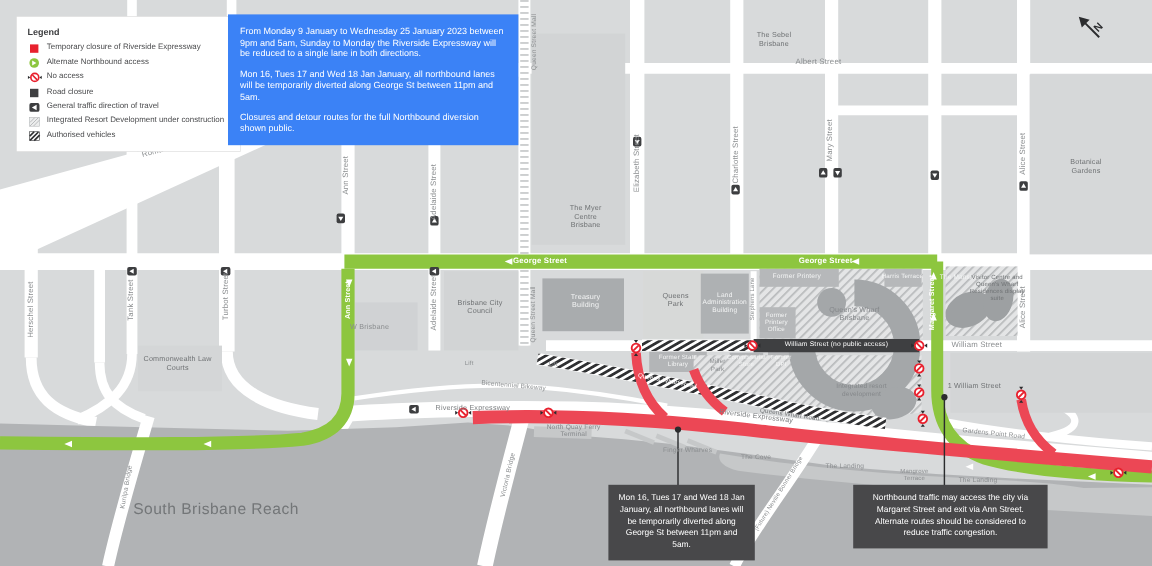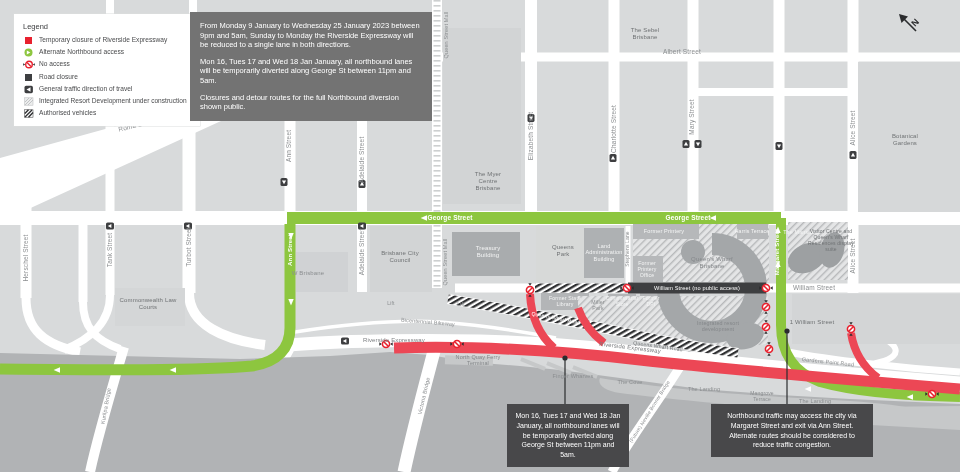--- a/index.html
+++ b/index.html
@@ -9,26 +9,26 @@
   
   .ml{position:absolute;transform:translate(-50%,-50%);font-size:6.5px;color:#8b8e90;
       white-space:nowrap;text-align:center;line-height:1.18;letter-spacing:.15px;}
   .ml.wrap{white-space:normal;}
   .ml.wt{color:#ffffff;font-weight:bold;}
   .ml.bl{color:#f4f5f5;}
   .ml.dk{color:#6f7274;}
   
   .legend{position:absolute;left:14px;top:14px;width:168px;background:#ffffff;
           padding:8px 9px 5px 9px;box-shadow:0 0 0 .5px #dcdddd;}
-  .legend h4{margin:0 0 5px 0;font-size:7.5px;color:#3c3d3f;font-weight:normal;}
+  .legend h4{margin:0 0 5px 0;font-size:7.5px;color:#3c3d3f;font-weight:bold;}
   .lg-row{display:flex;align-items:flex-start;margin-bottom:3.2px;}
   .lg-ic{flex:0 0 12px;width:12px;height:9px;margin-right:4px;margin-top:0;}
   .lg-tx{font-size:6.6px;color:#4a4b4d;line-height:1.22;}
   
-  .notice{position:absolute;left:190px;top:12px;width:222px;background:#737373;color:#ffffff;
+  .notice{position:absolute;left:190px;top:12px;width:222px;background:#3b82f6;color:#ffffff;
           padding:9px 10px;font-size:7.5px;line-height:1.28;}
   .notice p{margin:0 0 7px 0;}
   .notice p:last-child{margin-bottom:0;}
   
   .callout{position:absolute;background:#48484a;color:#ffffff;font-size:7px;line-height:1.4;
            text-align:center;padding:7px 8px;}
   .c1{left:507px;top:404px;width:106px;}
   .c2{left:711px;top:404px;width:146px;}
 </style>
 </head>
@@ -262,20 +262,21 @@
 <div class="ml" style="left:556px;top:318px;font-size:5.2px;color:#ffffff;transform:translate(-50%,-50%) rotate(11deg)">Queens Wharf Road</div>
 <div class="ml dk" style="left:658px;top:346px;font-size:5.2px;transform:translate(-50%,-50%) rotate(8deg)">Queens Wharf Road</div>
 <div class="ml" style="left:394px;top:341px;font-size:6px;color:#7c7f81">Riverside Expressway</div>
 <div class="ml" style="left:630px;top:348px;font-size:6px;color:#7c7f81;transform:translate(-50%,-50%) rotate(7deg)">Riverside Expressway</div>
 <div class="ml" style="left:428px;top:322px;font-size:5.4px;transform:translate(-50%,-50%) rotate(5deg)">Bicentennial Bikeway</div>
 <div class="ml" style="left:391px;top:304px;font-size:5px">Lift</div>
 <div class="ml" style="left:461px;top:305px;font-size:5px">Lift</div>
 <div class="ml" style="left:424px;top:396px;font-size:5.5px;transform:translate(-50%,-50%) rotate(-77deg)">Victoria Bridge</div>
 <div class="ml" style="left:106px;top:406px;font-size:5.5px;transform:translate(-50%,-50%) rotate(-80deg)">Kurilpa Bridge</div>
 <div class="ml" style="left:650px;top:412px;font-size:5px;transform:translate(-50%,-50%) rotate(-58deg)">(Future) Neville Bonner Bridge</div>
+<div class="ml" style="left:180px;top:424px;font-size:13px;color:#737678;letter-spacing:.4px">South Brisbane Reach</div>
 <div class="ml dk wrap" style="left:148px;top:304px;width:66px;font-size:6px">Commonwealth Law Courts</div>
 <div class="ml" style="left:308px;top:274px;font-size:6px">W Brisbane</div>
 <div class="ml dk wrap" style="left:400px;top:257px;width:46px;font-size:6px">Brisbane City Council</div>
 <div class="ml bl wrap" style="left:488px;top:252px;width:40px;font-size:6px">Treasury Building</div>
 <div class="ml dk wrap" style="left:488px;top:182px;width:40px;font-size:6px">The Myer Centre Brisbane</div>
 <div class="ml dk wrap" style="left:645px;top:34px;width:40px;font-size:6px">The Sebel Brisbane</div>
 <div class="ml dk wrap" style="left:563px;top:251px;width:34px;font-size:6px">Queens Park</div>
 <div class="ml bl wrap" style="left:604px;top:253px;width:46px;font-size:5.5px">Land Administration Building</div>
 <div class="ml bl" style="left:664px;top:231px;font-size:5.5px">Former Printery</div>
 <div class="ml bl wrap" style="left:647px;top:269px;width:32px;font-size:5.2px">Former Printery Office</div>

